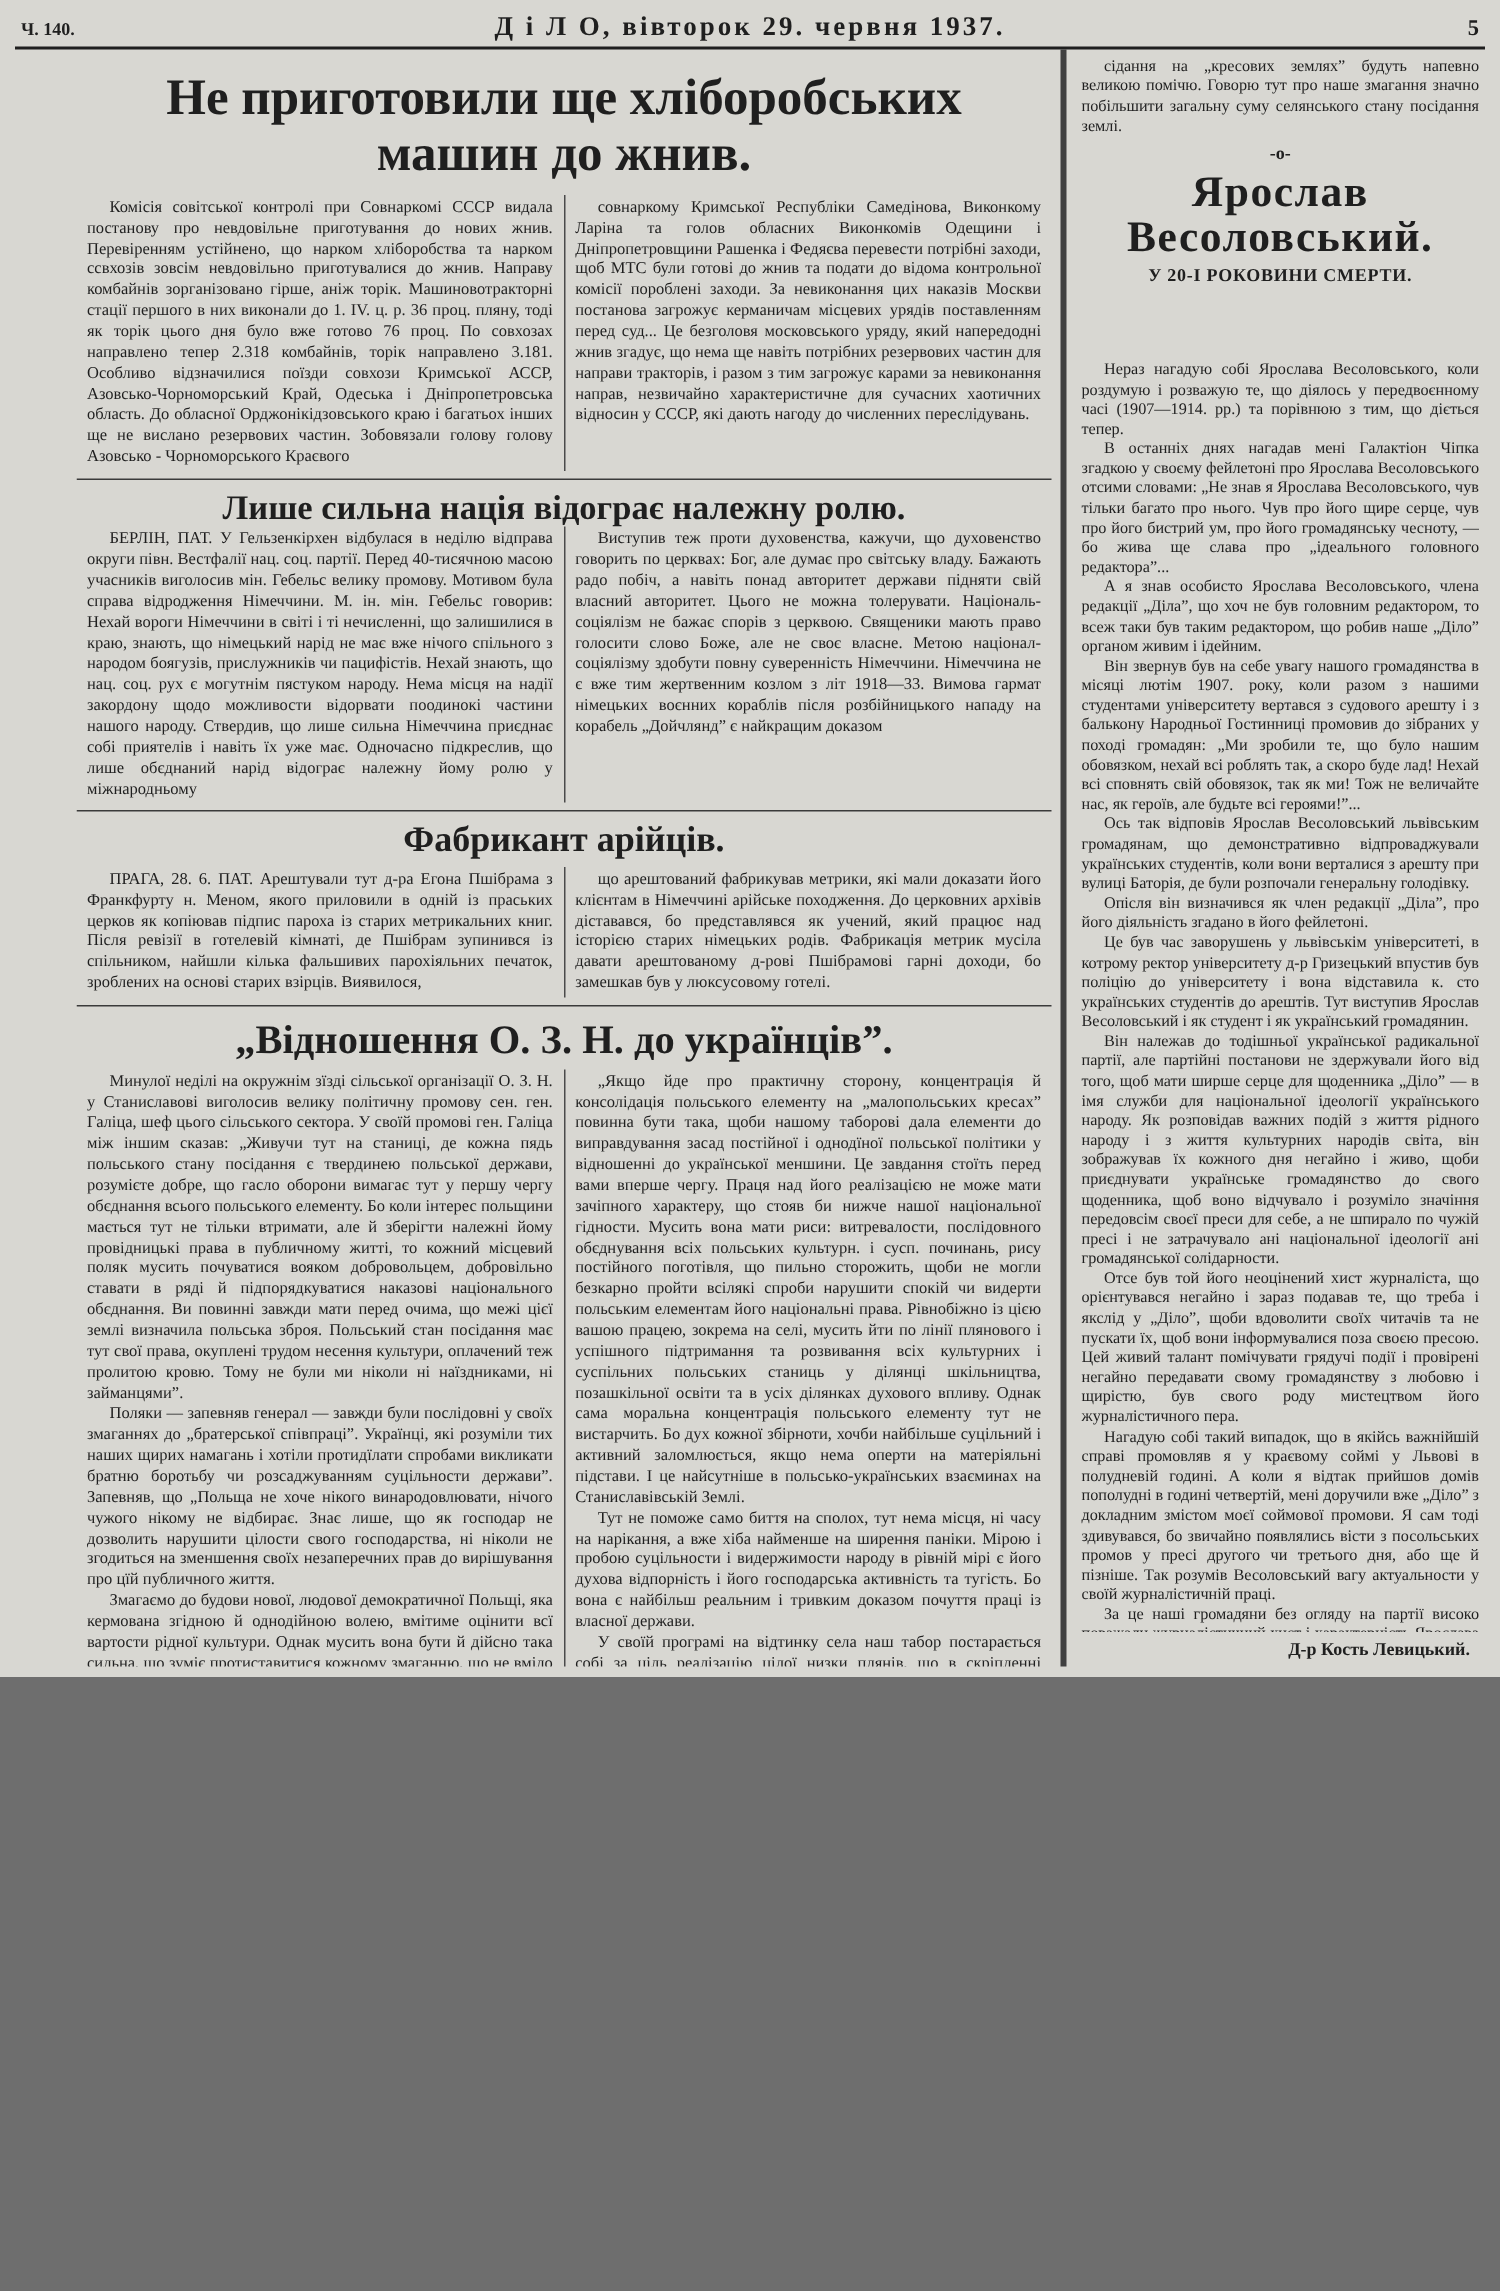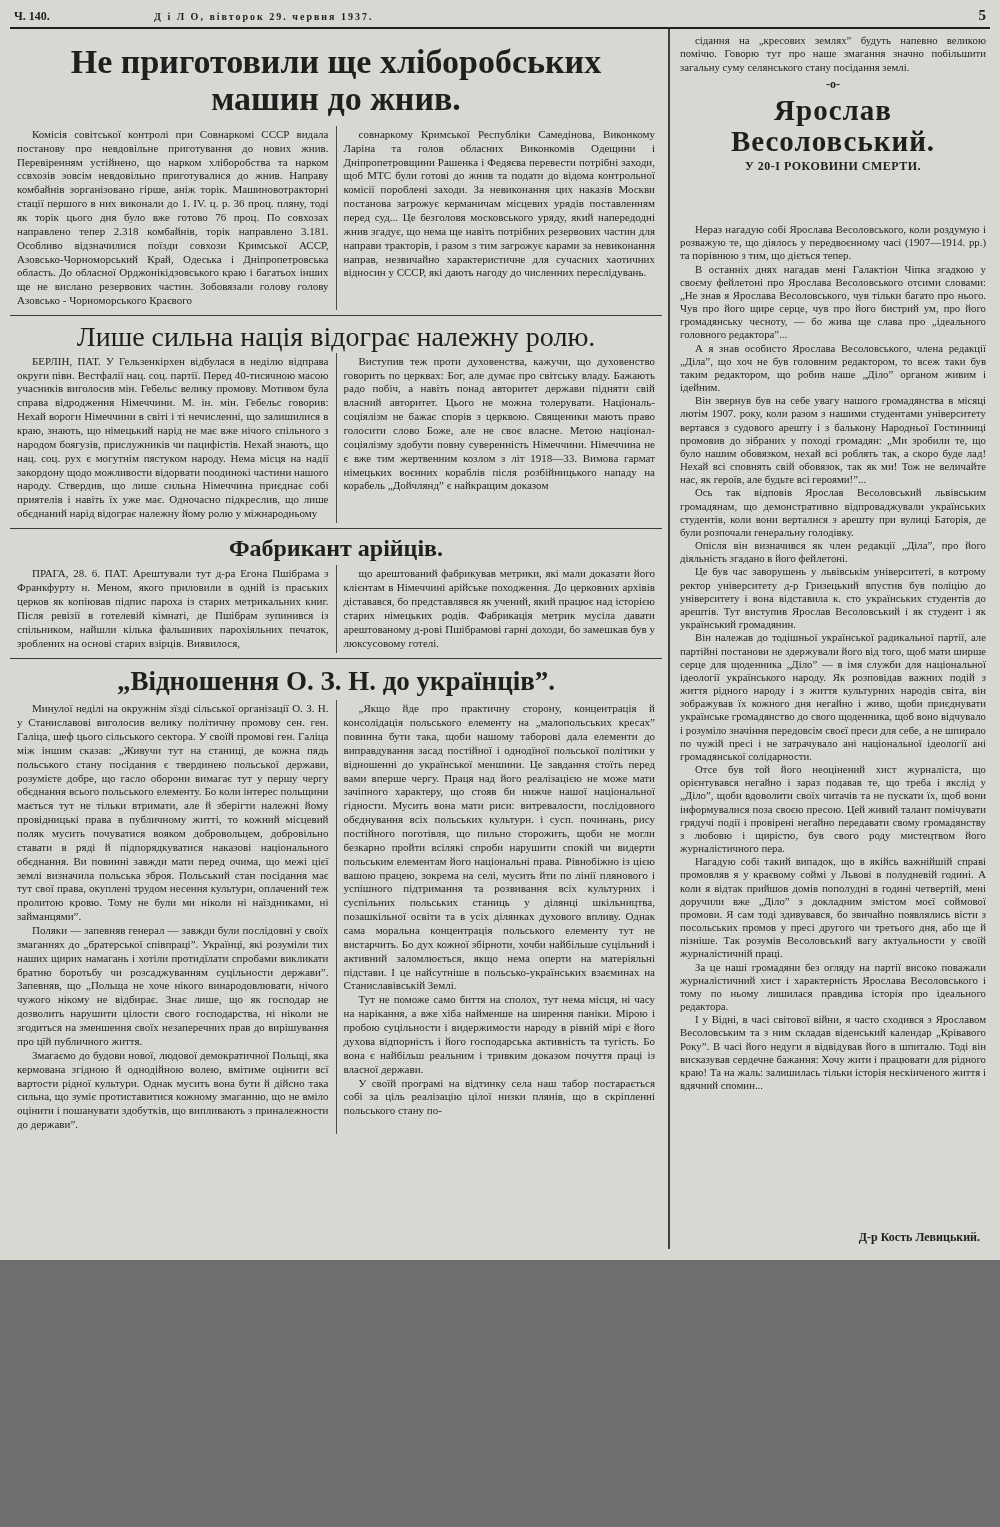--- a/index.html
+++ b/index.html
@@ -1,41 +1,41 @@
 <!DOCTYPE html>
 <html style="--paper: #d8d7d2; --ink: #1f1f1f;"><head>
 <meta charset="utf-8">
 <style>
   * { margin:0; padding:0; box-sizing:border-box; }
   html,body { background:#6e6e6e; }
   .page {
-    position:relative; width:1000px; height:1260px; margin:0 auto;
+    position:relative; width:1000px; height:1118px; margin:0 auto;
     background:var(--paper, #d8d7d2); color:var(--ink, #1f1f1f);
     font-family:"Liberation Serif","DejaVu Serif",serif;
     overflow:hidden; padding:4px 10px 6px;
   }
   .masthead {
     display:flex; align-items:baseline;
     border-bottom:2px solid var(--ink,#1f1f1f);
     padding:3px 4px 3px;
   }
   .masthead .issue   { width:140px; font-size:12px; font-weight:bold; }
-  .masthead .mtitle  { flex:1; font-size:10px; font-weight:bold; letter-spacing:2px; }
+  .masthead .mtitle  { flex:1; text-align:center; font-size:18px; font-weight:bold; letter-spacing:2px; }
   .masthead .pagenum { width:140px; text-align:right; font-size:15px; font-weight:bold; }
 
   .content { display:flex; height:calc(100% - 30px); }
 
-  .left  { flex:0 0 660px; width:660px; border-right:2px solid #404040; padding-right:6px; overflow:hidden; }
+  .left  { flex:0 0 660px; width:660px; border-right:4px solid #404040; padding-right:6px; overflow:hidden;margin-left:41px; }
   .right { flex:1; padding:3px 2px 2px 8px; display:flex; flex-direction:column; overflow:hidden; }
 
   .article { border-top:1px solid #3a3a3a; margin-top:5px; padding-top:2px; }
   .article.first { border-top:none; margin-top:0; }
 
   .main-head { font-size:34px; line-height:1.1; text-align:center; font-weight:bold; margin:12px 40px 8px; }
-  .head-2    { font-size:28px; line-height:1.1; text-align:center; font-weight:normal; margin:4px 0 0; }
+  .head-2    { font-size:23px; line-height:1.1; text-align:center; font-weight:bold; margin:4px 0 0; }
   .head-3    { font-size:24px; line-height:1.1; text-align:center; font-weight:bold; margin:4px 0 4px; }
   .head-4    { font-size:27px; line-height:1.1; text-align:center; font-weight:bold; margin:6px 0 4px; }
   .subhead   { text-align:center; font-weight:bold; font-size:12px; letter-spacing:0.6px; margin:2px 0 4px; }
 
   .cols { display:flex; align-items:stretch; }
   .col  { flex:1; padding:2px 7px; font-size:11px; line-height:1.26; text-align:justify; }
   .col + .col { border-left:1px solid #4a4a4a; }
   .col p, .continuation p, .obit-body p { text-indent:15px; margin:0; }
 
   .continuation { font-size:10.8px; line-height:1.24; text-align:justify; padding:2px 2px 0; }

